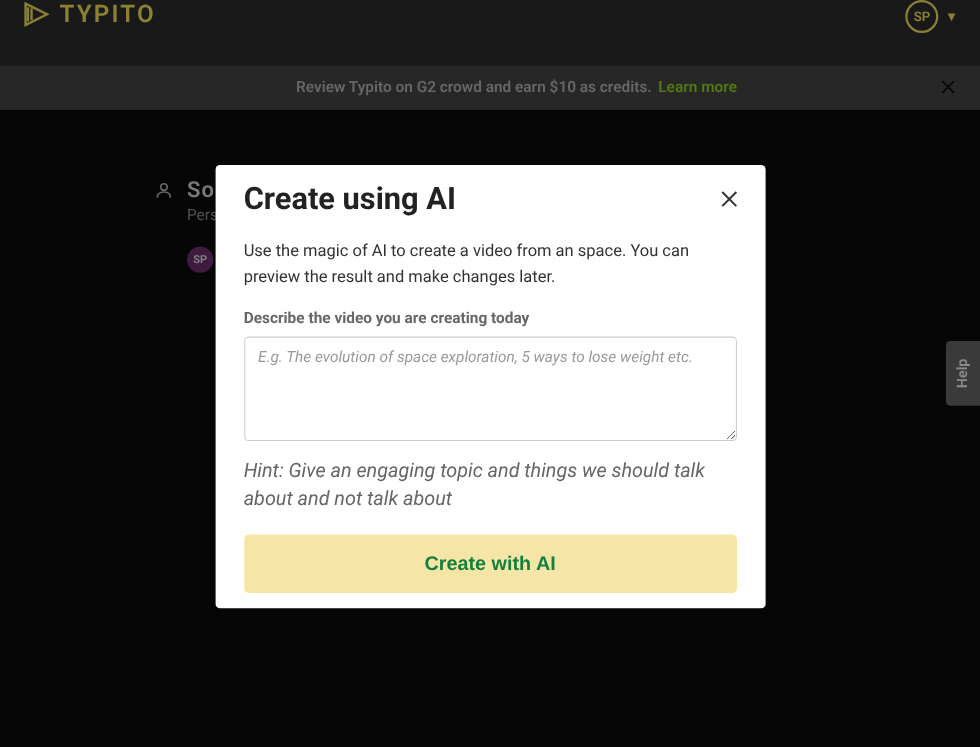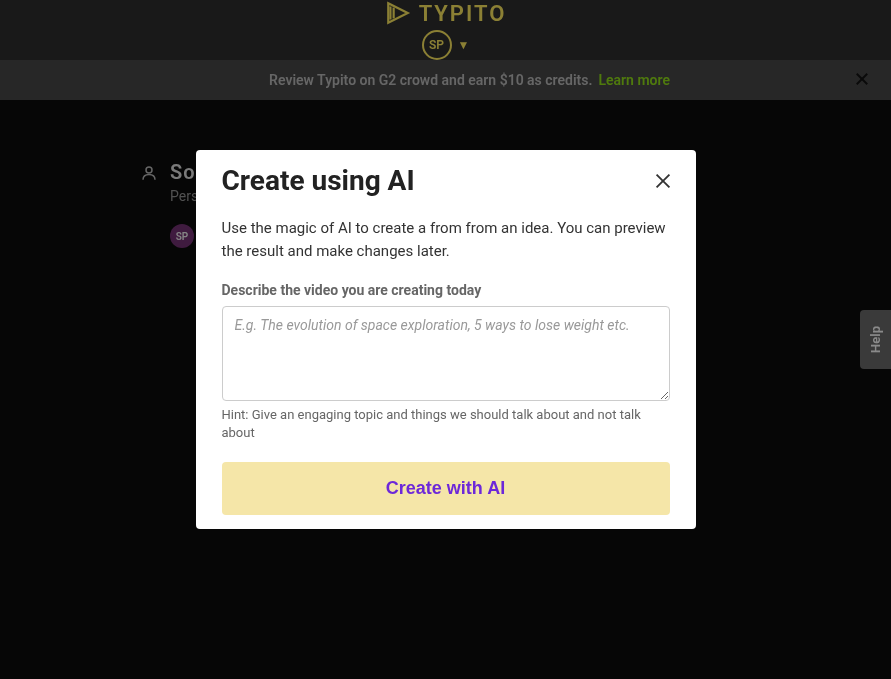--- a/index.html
+++ b/index.html
@@ -12,24 +12,23 @@
       width: 891px;
       height: 679px;
       background: #0a0a0a;
       position: relative;
       overflow: hidden;
     }
     .header {
       background: #2b2b2b;
       height: 60px;
       display: flex;
-      align-items: center;
+      align-items: flex-start;
       justify-content: space-between;
       padding: 0 20px;
-      flex-direction: column;
     }
     .logo {
       display: flex;
       align-items: center;
       gap: 8px;
       color: #e8d558;
       font-weight: 600;
       font-size: 22px;
       letter-spacing: 2px;
     }
@@ -195,29 +194,30 @@
       font-size: 14px;
       font-family: inherit;
       resize: both;
       color: #333;
     }
     .modal textarea::placeholder {
       color: #999;
       font-style: italic;
     }
     .hint {
-      font-size: 13px;
+      font-size: 18px;
       color: #666;
-      margin-top: 1px;
+      font-style: italic;
+      margin-top: 11px;
       line-height: 1.4;
     }
     .modal-button {
       width: 100%;
       background: #f5e6a8;
-      color: #6d28d9;
+      color: #15803d;
       border: none;
       padding: 16px;
       font-size: 18px;
       font-weight: 600;
       border-radius: 4px;
       margin-top: 20px;
       cursor: pointer;
     }
   </style>
 </head>
@@ -280,19 +280,19 @@
 
 <div class="overlay">
   <div class="modal">
     <div class="modal-title">Create using AI</div>
     <div class="modal-close">
       <svg width="22" height="22" viewBox="0 0 24 24" fill="none" stroke="#333" stroke-width="2">
         <line x1="5" y1="5" x2="19" y2="19"></line>
         <line x1="19" y1="5" x2="5" y2="19"></line>
       </svg>
     </div>
-    <div class="modal-desc">Use the magic of AI to create a from from an idea. You can preview the result and make changes later.</div>
+    <div class="modal-desc">Use the magic of AI to create a video from an space. You can preview the result and make changes later.</div>
     <div class="field-label">Describe the video you are creating today</div>
     <textarea placeholder="E.g. The evolution of space exploration, 5 ways to lose weight etc." style=""></textarea>
     <div class="hint">Hint: Give an engaging topic and things we should talk about and not talk about</div>
     <button class="modal-button">Create with AI</button>
   </div>
 </div>
 
 </body></html>

